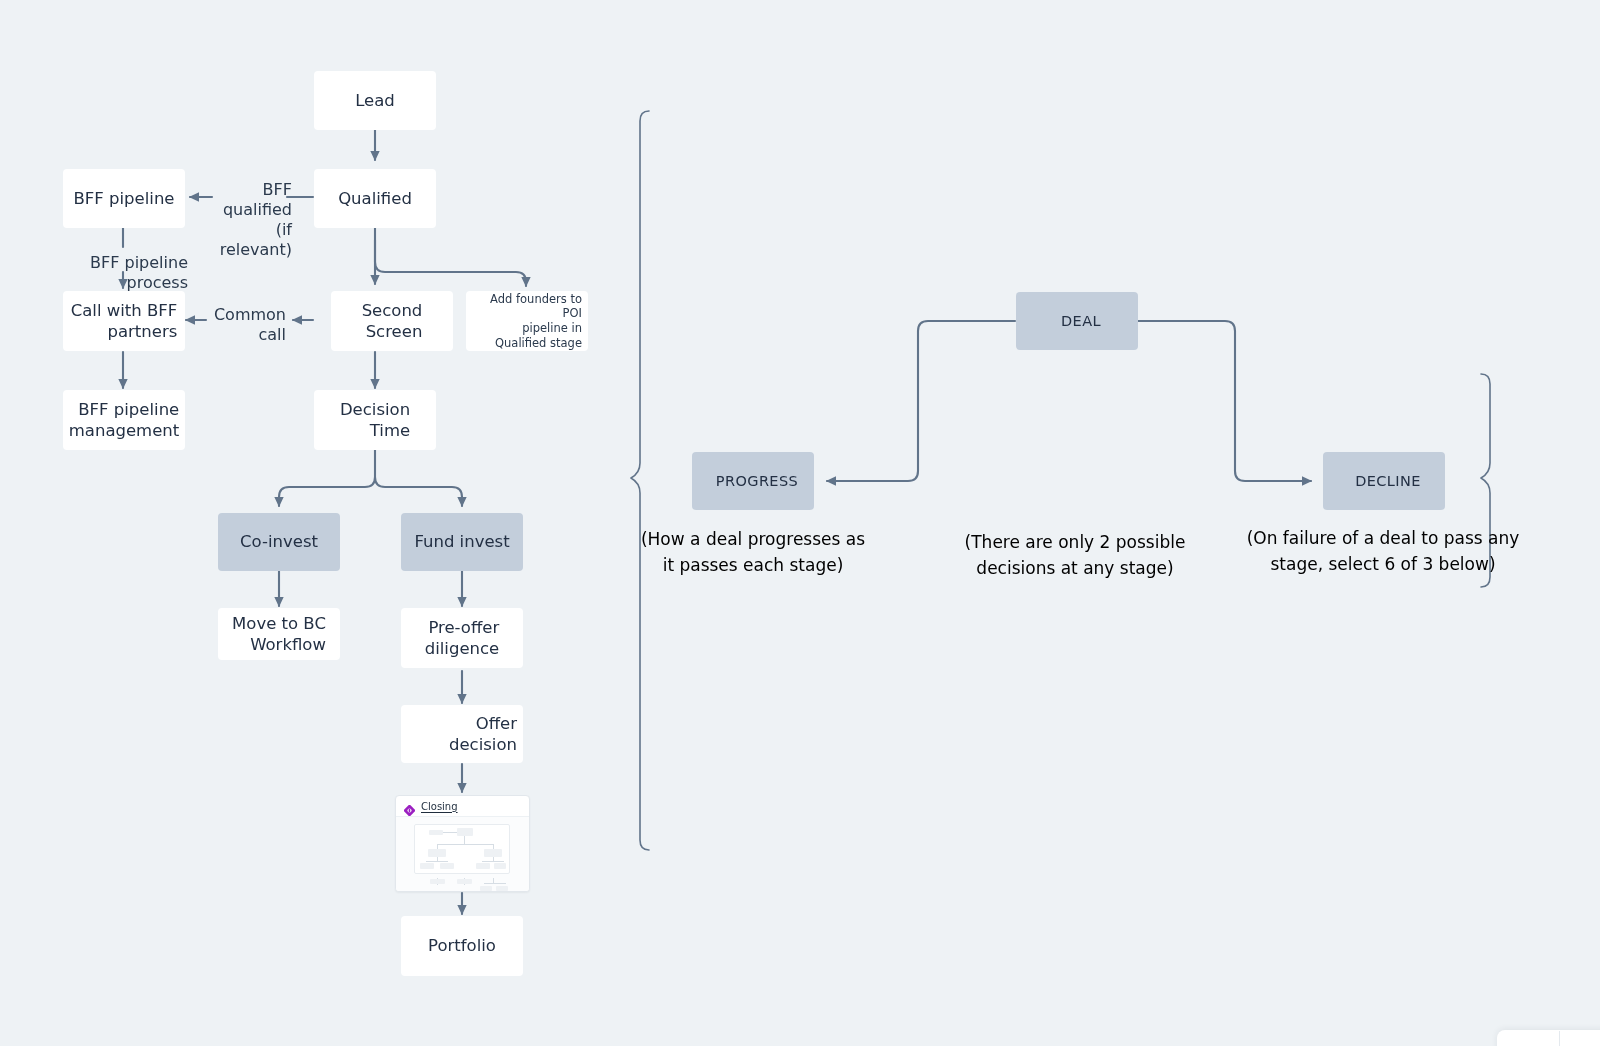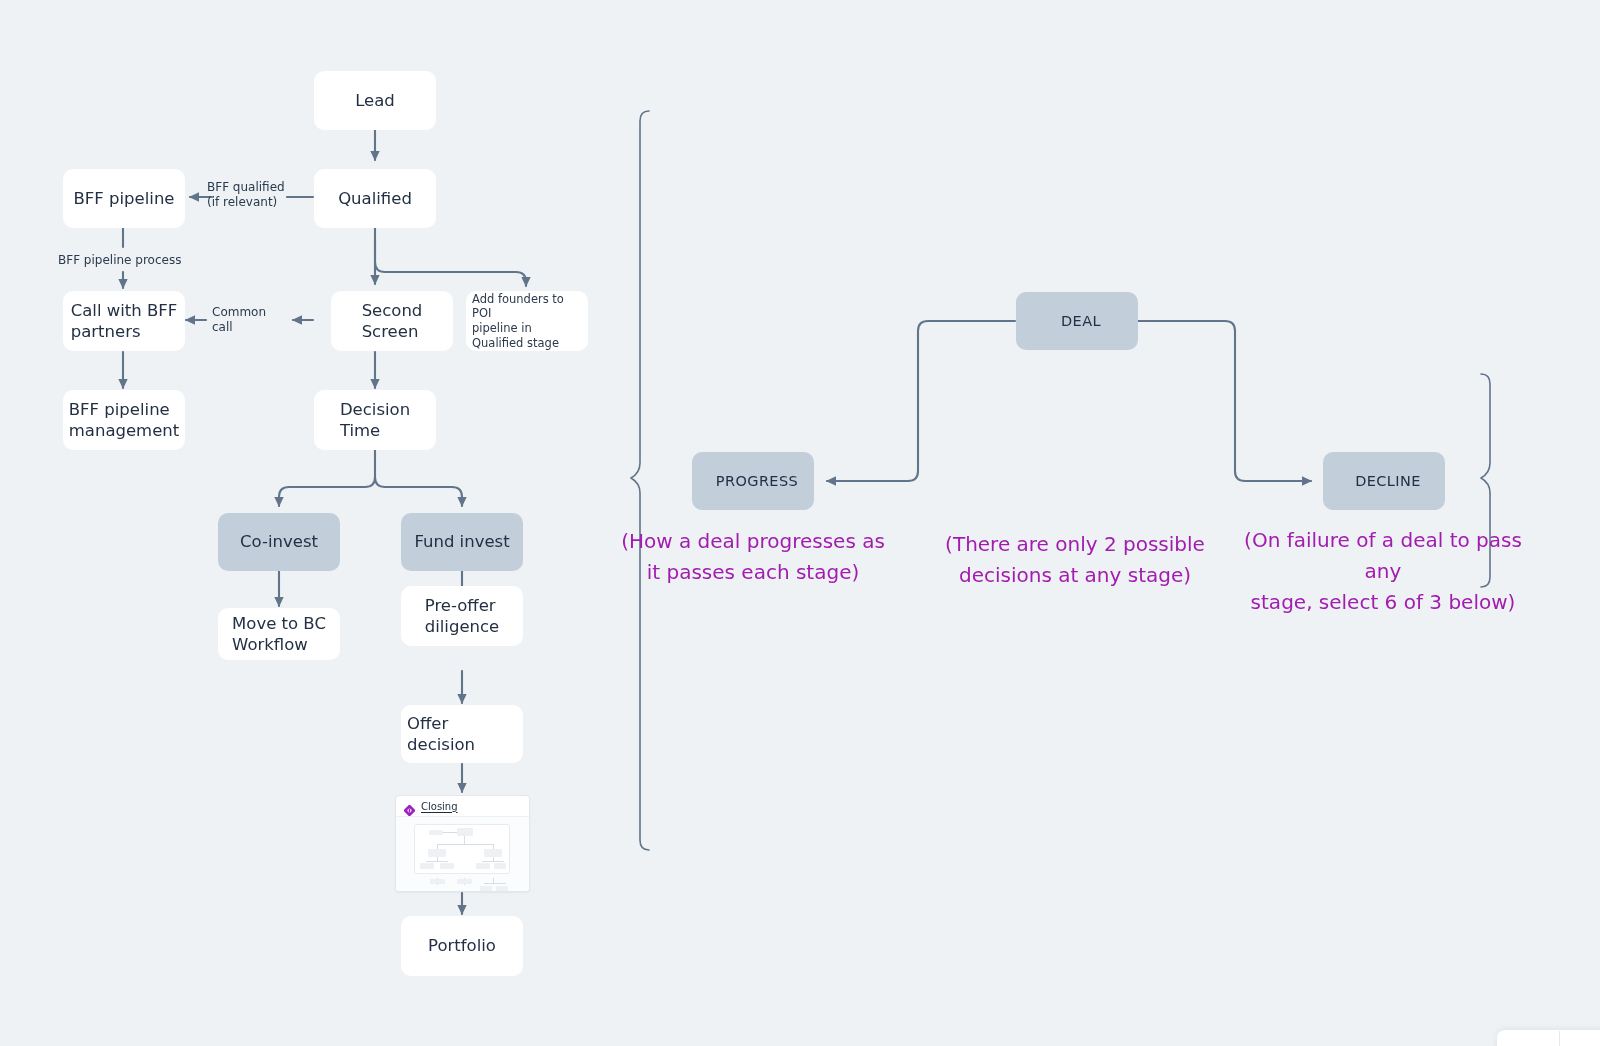--- a/index.html
+++ b/index.html
@@ -27,22 +27,22 @@
     width: 1600px;
     height: 1046px;
     pointer-events: none;
   }
   .node {
     position: absolute;
     box-sizing: border-box;
     display: flex;
     align-items: center;
     justify-content: center;
-    text-align: left;
-    border-radius: 10px;
+    text-align: right;
+    border-radius: 4px;
     line-height: 1.28;
     padding: 2px 6px;
     white-space: pre-line;
   }
   .node.white {
     background: #ffffff;
     color: #233044;
   }
   .node.gray {
     background: #c3cedb;
@@ -55,31 +55,31 @@
   .node.big {
     font-size: 16.5px;
   }
   .node.caps {
     font-size: 14.5px;
     letter-spacing: 0.4px;
     padding-left: 14px;
   }
   .edge-label {
     position: absolute;
-    font-size: 12px;
+    font-size: 16px;
     color: #2b3a4d;
-    text-align: left;
+    text-align: right;
     line-height: 1.25;
     white-space: pre-line;
     pointer-events: none;
   }
   .caption {
     position: absolute;
-    font-size: 20px;
-    color: #a21caf;
+    font-size: 17px;
+    color: #000000;
     text-align: center;
     line-height: 1.55;
     white-space: pre-line;
   }
   
   .card {
     position: absolute;
     background: #ffffff;
     border: 1px solid #e2e7ec;
     border-radius: 4px;
@@ -226,21 +226,21 @@
   <div class="node white big" style="left:314px; top:390px; width:122px; height:60px;">Decision
 Time</div>
 
   <div class="node gray big" style="left:218px; top:513px; width:122px; height:58px;">Co-invest</div>
 
   <div class="node gray big" style="left:401px; top:513px; width:122px; height:58px;">Fund invest</div>
 
   <div class="node white big" style="left:218px; top:608px; width:122px; height:52px;">Move to BC
 Workflow</div>
 
-  <div class="node white big" style="left:401px; top:586px; width:122px; height:60px;">Pre-offer
+  <div class="node white big" style="left:401px; top:608px; width:122px; height:60px;">Pre-offer
 diligence</div>
 
   <div class="node white big" style="left:401px; top:705px; width:122px; height:58px;">Offer decision</div>
 
   <div class="node white big" style="left:401px; top:916px; width:122px; height:60px;">Portfolio</div>
 
   <div class="node gray caps" style="left:1016px; top:292px; width:122px; height:58px;">DEAL</div>
 
   <div class="node gray caps" style="left:692px; top:452px; width:122px; height:58px;">PROGRESS</div>
 

